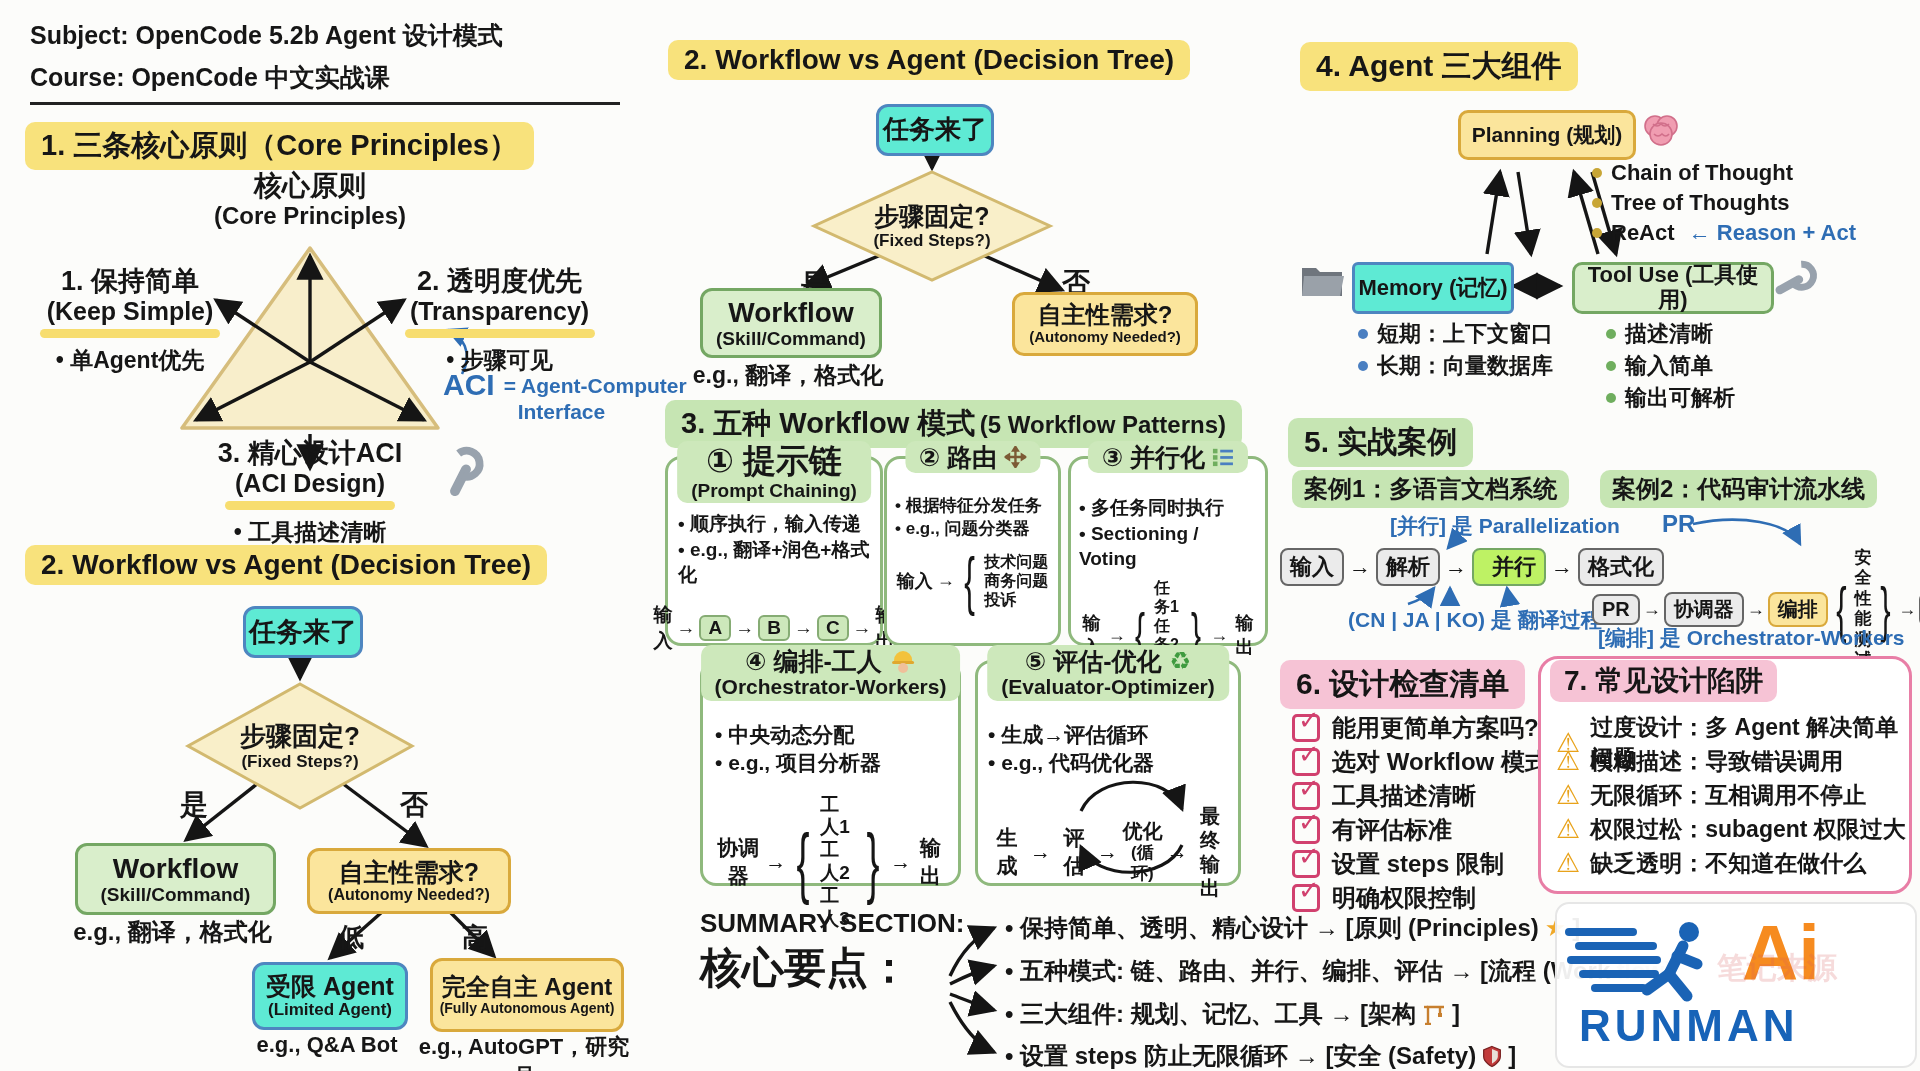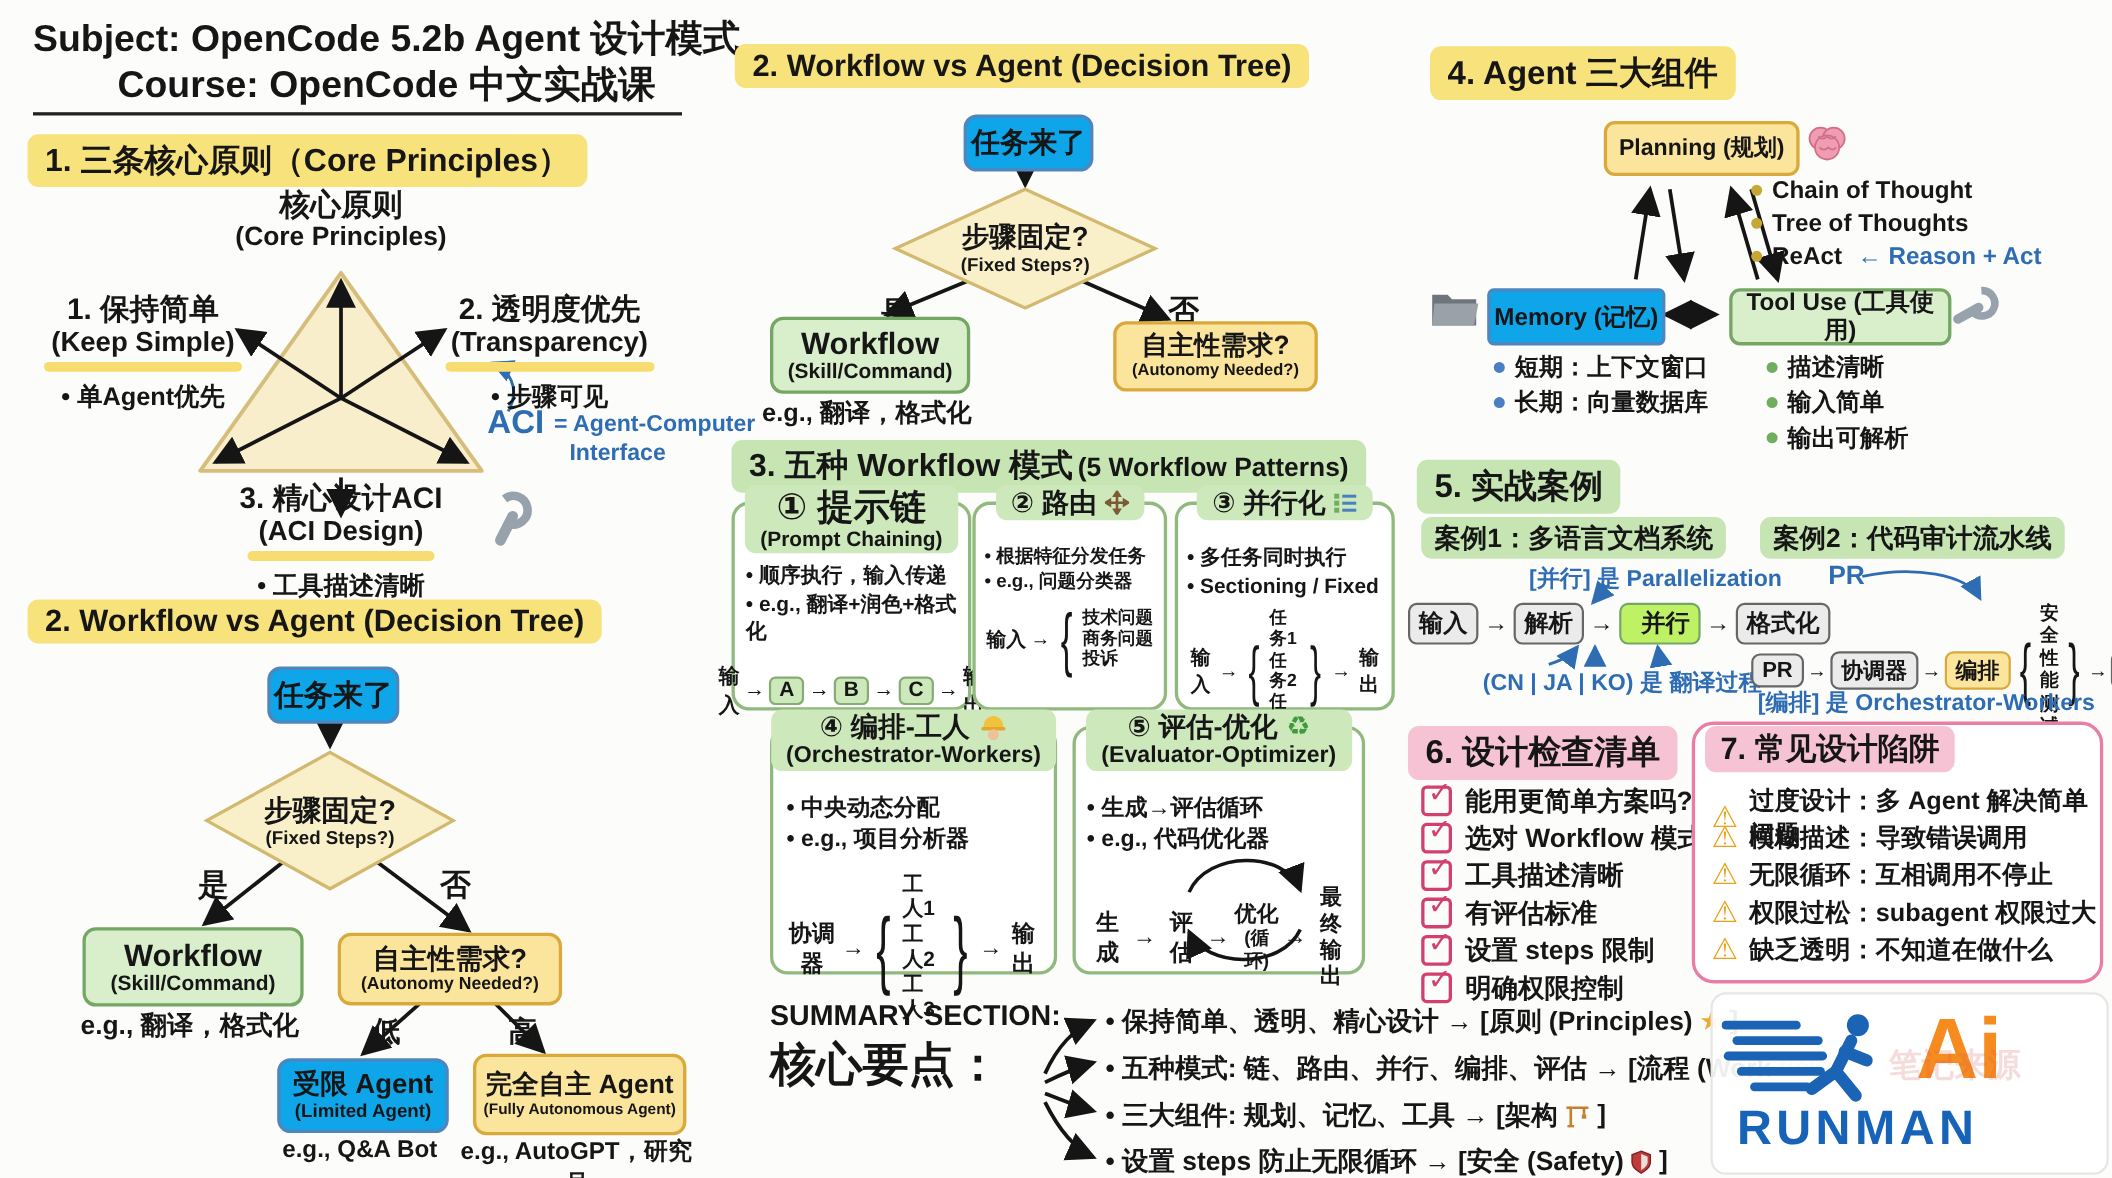--- a/index.html
+++ b/index.html
@@ -7,21 +7,21 @@
           font-family:"Liberation Sans","DejaVu Sans",sans-serif;font-weight:700;color:#161616;}
   .abs{position:absolute;}
   .overlay{position:absolute;left:0;top:0;z-index:1;pointer-events:none;}
   .z2{z-index:2;}
   .hl{display:inline-block;border-radius:10px;padding:4px 16px;white-space:nowrap;}
   .hl-y{background:#f8e27c;}
   .hl-g{background:#c6e5b3;}
   .hl-p{background:#f6c3d5;}
   .box{position:absolute;z-index:2;border-radius:12px;border:3px solid;display:flex;flex-direction:column;
        align-items:center;justify-content:center;text-align:center;line-height:1.12;}
-  .b-blue{background:#0ea5e9;border-color:#4e86c0;}
+  .b-blue{background:#5eead4;border-color:#4e86c0;}
   .b-green{background:#d9eecb;border-color:#74a763;}
   .b-yellow{background:#fbe59c;border-color:#d9a93c;}
   .ybar{height:9px;background:#f7dd6f;border-radius:5px;margin:3px auto 0;}
   .pblk{position:absolute;z-index:2;text-align:center;line-height:1.15;}
   .aci{color:#2e6db4;}
   .pbox{position:absolute;z-index:2;border:3.5px solid #8fb97d;border-radius:16px;background:#fff;text-align:center;}
   .phead{position:absolute;left:50%;transform:translateX(-50%);top:-18px;background:#cde8bb;border-radius:10px;
          padding:2px 14px;white-space:nowrap;line-height:1.12;z-index:3;}
   .pbul{text-align:left;font-size:19px;line-height:1.35;}
   .flow{display:flex;align-items:center;justify-content:center;gap:4px;}
@@ -101,21 +101,21 @@
       <path d="M462,374 C474,352 462,336 448,330" marker-end="url(#abl)"></path>
       <path d="M1462,532 L1448,548" marker-end="url(#abl)"></path>
       <path d="M1408,604 C1420,600 1428,596 1434,588" marker-end="url(#abl)"></path>
       <path d="M1450,604 L1450,588" marker-end="url(#abl)"></path>
       <path d="M1512,604 C1510,598 1508,594 1507,588" marker-end="url(#abl)"></path>
       <path d="M1693,524 C1740,514 1788,522 1800,544" marker-end="url(#abl)"></path>
       <path d="M1802,622 L1810,600" marker-end="url(#abl)"></path>
     </g>
   </svg>
 
-  <div class="abs z2" style="left:30px;top:14px;font-size:34px;line-height:42px;text-align:center;">
+  <div class="abs z2" style="left:30px;top:14px;font-size:25px;line-height:42px;">
     <div>Subject: OpenCode 5.2b Agent 设计模式</div>
     <div>Course: OpenCode 中文实战课</div>
   </div>
   <div class="abs z2" style="left:30px;top:102px;width:590px;height:3px;background:#222;"></div>
 
   <div class="abs z2" style="left:25px;top:122px;font-size:29px;">
     <span class="hl hl-y">1. 三条核心原则（Core Principles）</span>
   </div>
   <div class="pblk" style="left:160px;top:170px;width:300px;">
     <div style="font-size:28px;">核心原则</div>
@@ -275,21 +275,21 @@
             <rect x="9" y="3" width="14" height="3" fill="#4a7fc1"></rect>
           <rect x="1" y="9" width="5" height="5" fill="#6fae5e"></rect>
             <rect x="9" y="10" width="14" height="3" fill="#4a7fc1"></rect>
           <rect x="1" y="16" width="5" height="5" fill="#6fae5e"></rect>
             <rect x="9" y="17" width="14" height="3" fill="#4a7fc1"></rect>
         </g>
       </svg>
     </div>
     <div style="padding:36px 8px 0;">
       <div class="pbul">• 多任务同时执行</div>
-      <div class="pbul">• Sectioning / Fixed</div>
+      <div class="pbul">• Sectioning / Voting</div>
       <div class="flow" style="font-size:18px;margin-top:6px;">
         <span>输入</span>
           <span class="farr"></span>
         <span class="brc brl" style="font-size:60px;"></span>
         <span class="stack" style="font-size:16px;">
           <span>任务1</span>
           <span>任务2</span>
           <span>任务3</span>
         </span>
         <span class="brc brr" style="font-size:60px;"></span>

